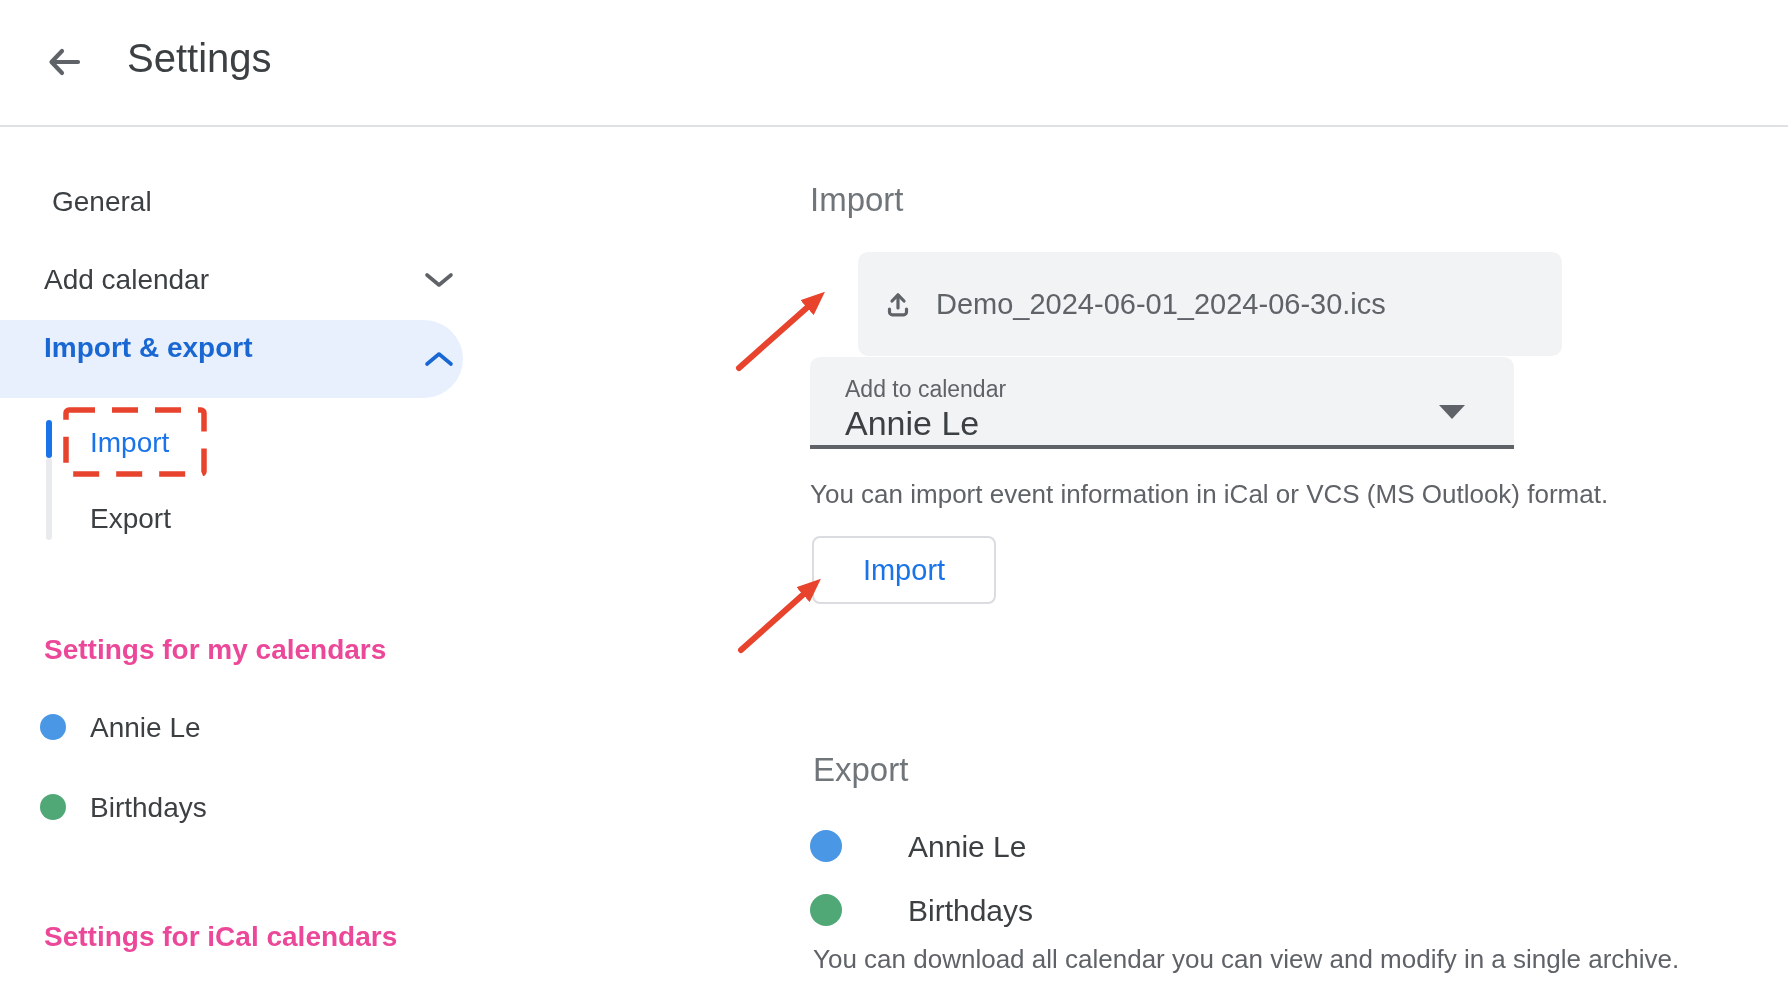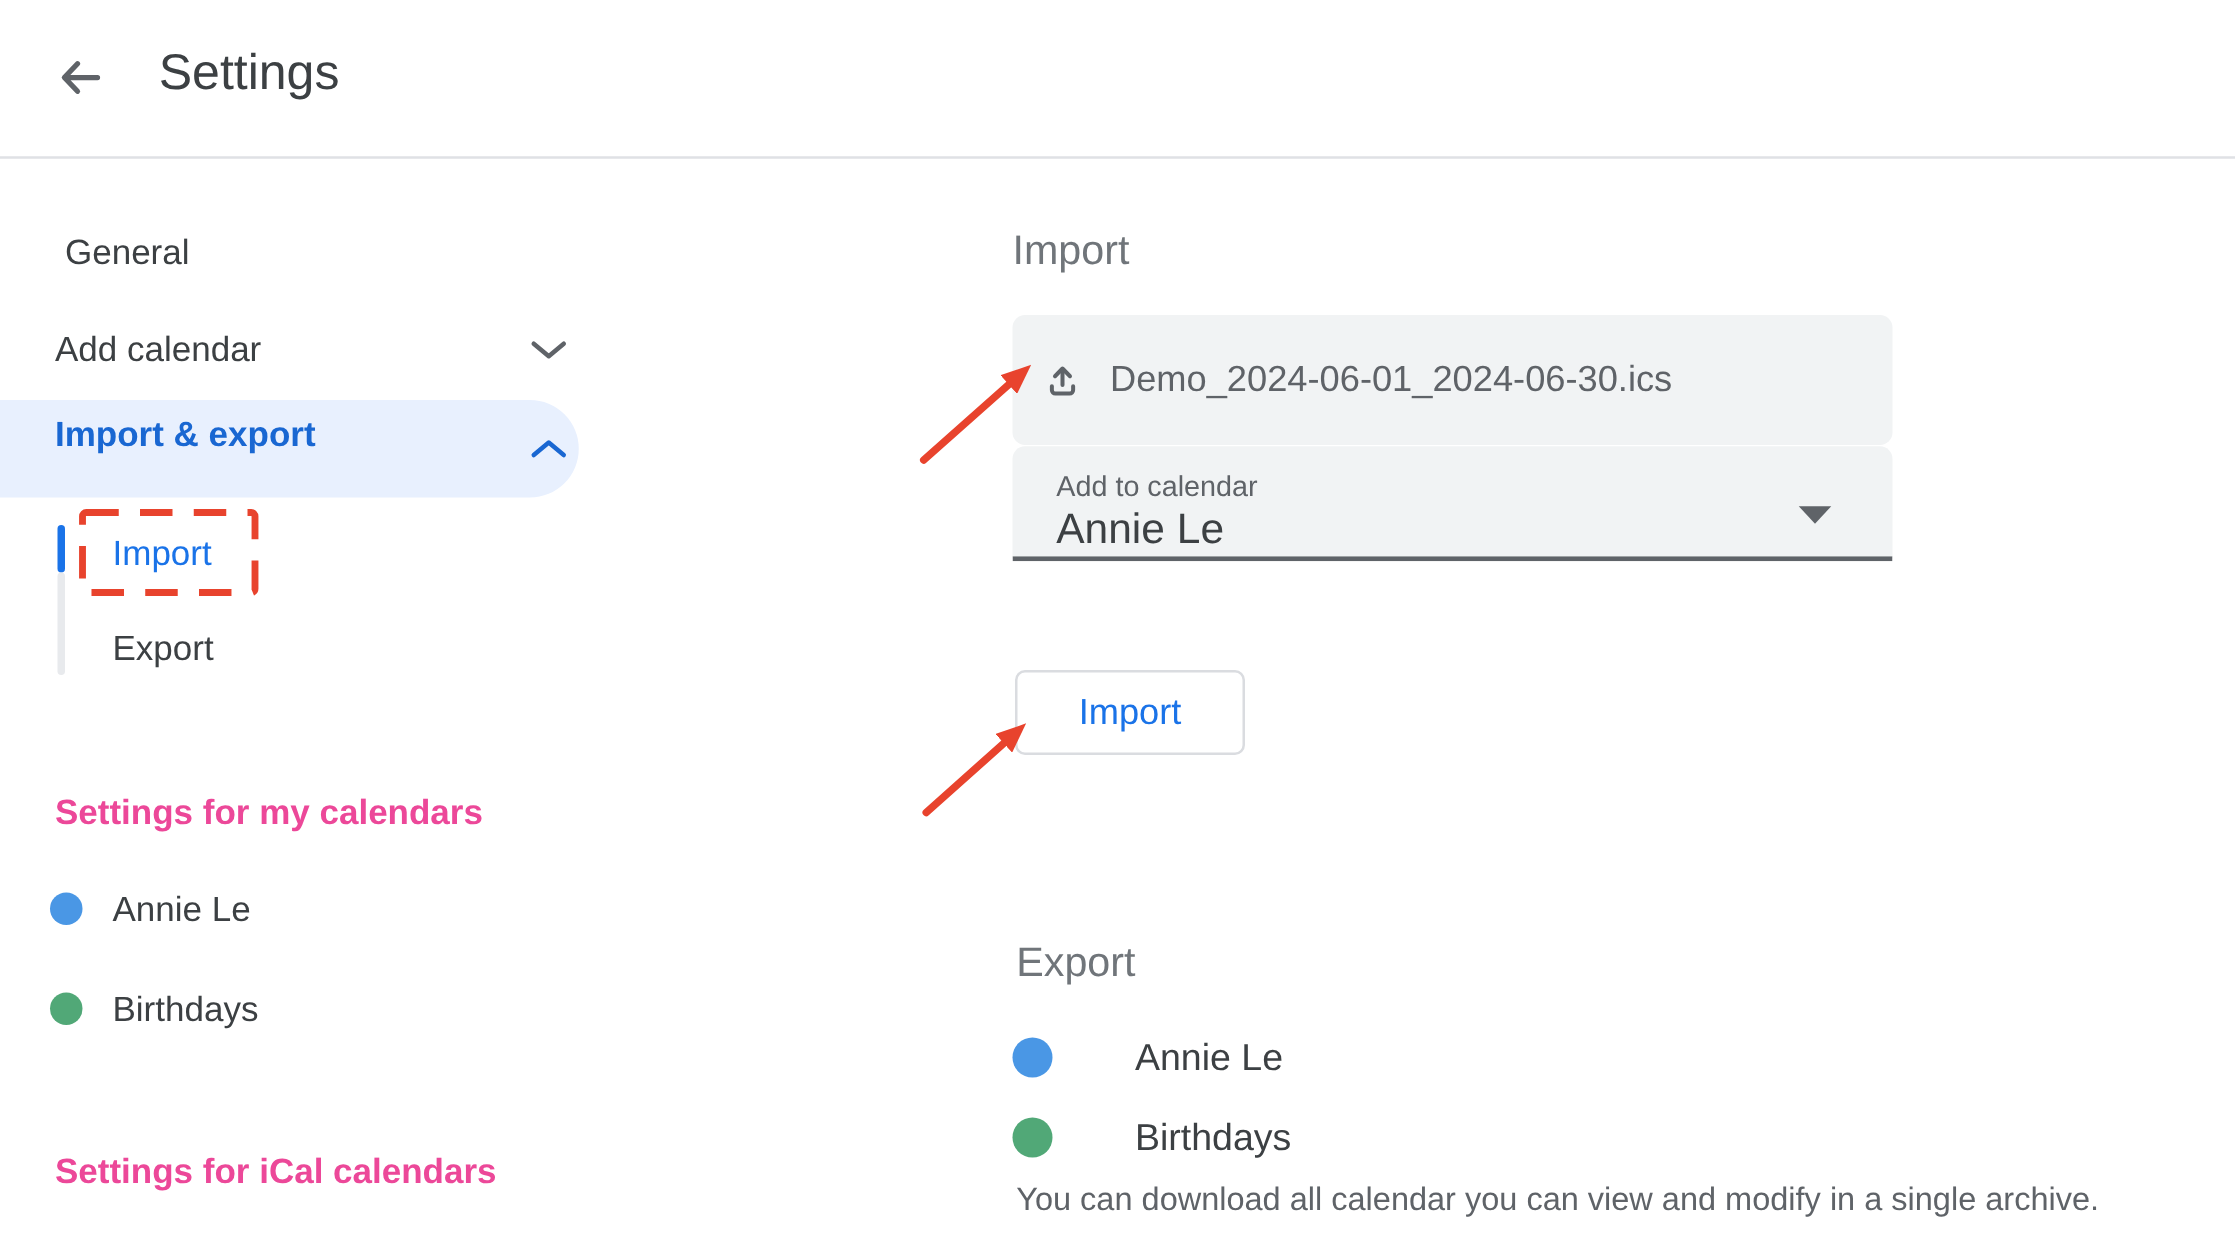--- a/index.html
+++ b/index.html
@@ -26,21 +26,21 @@
   .sub-import { left:90px; top:428px; font-size:28px; line-height:30px; font-weight:500; color:#1a73e8; }
   .sub-export { left:90px; top:504px; font-size:28px; line-height:30px; }
   .dot { border-radius:50%; }
   .dot-sm { width:26px; height:26px; }
   .dot-lg { width:32px; height:32px; }
   .dot-blue { background:#4a97e5; }
   .dot-green { background:#51a877; }
 
   
   .main-heading { font-size:33px; line-height:40px; color:#70757a; }
-  .file-field { left:810px; top:252px; width:704px; height:104px; background:#f1f3f4;
+  .file-field { left:858px; top:252px; width:704px; height:104px; background:#f1f3f4;
                 border-radius:10px; display:flex; align-items:center; padding-left:24px; cursor:pointer; }
   .file-name { font-size:29px; color:#5f6368; margin-left:22px; }
   .select { left:810px; top:357px; width:704px; height:92px; background:#f1f3f4;
             border-radius:10px 10px 0 0; border-bottom:4px solid #5f6368; cursor:pointer; }
   .select-label { position:absolute; left:35px; top:19px; font-size:23px; color:#5f6368; }
   .select-value { position:absolute; left:35px; top:47px; font-size:34px; color:#3c4043; }
   .select-arrow { position:absolute; right:49px; top:48px; width:0; height:0;
             border-left:13px solid transparent; border-right:13px solid transparent;
             border-top:14px solid #5f6368; }
   .help { font-size:26px; line-height:30px; color:#5f6368; }
@@ -120,20 +120,21 @@
     </span>
     <span class="file-name">Demo_2024-06-01_2024-06-30.ics</span>
   </div>
 
   <div class="abs select">
     <span class="select-label">Add to calendar</span>
     <span class="select-value">Annie Le</span>
     <span class="select-arrow"></span>
   </div>
 
+  <div class="abs help" style="left:810px; top:479px;">You can import event information in iCal or VCS (MS Outlook) format.</div>
 
   <div class="abs import-btn">
     <span>Import</span>
   </div>
 
   <div class="abs main-heading" style="left:813px; top:750px;">Export</div>
 
   <div class="abs" style="left:810px; top:830px; width:704px; height:32px;">
     <span class="abs dot dot-lg dot-blue" style="left:0; top:0;"></span>
     <span class="abs exp-row-text" style="left:98px; top:1px;">Annie Le</span>

